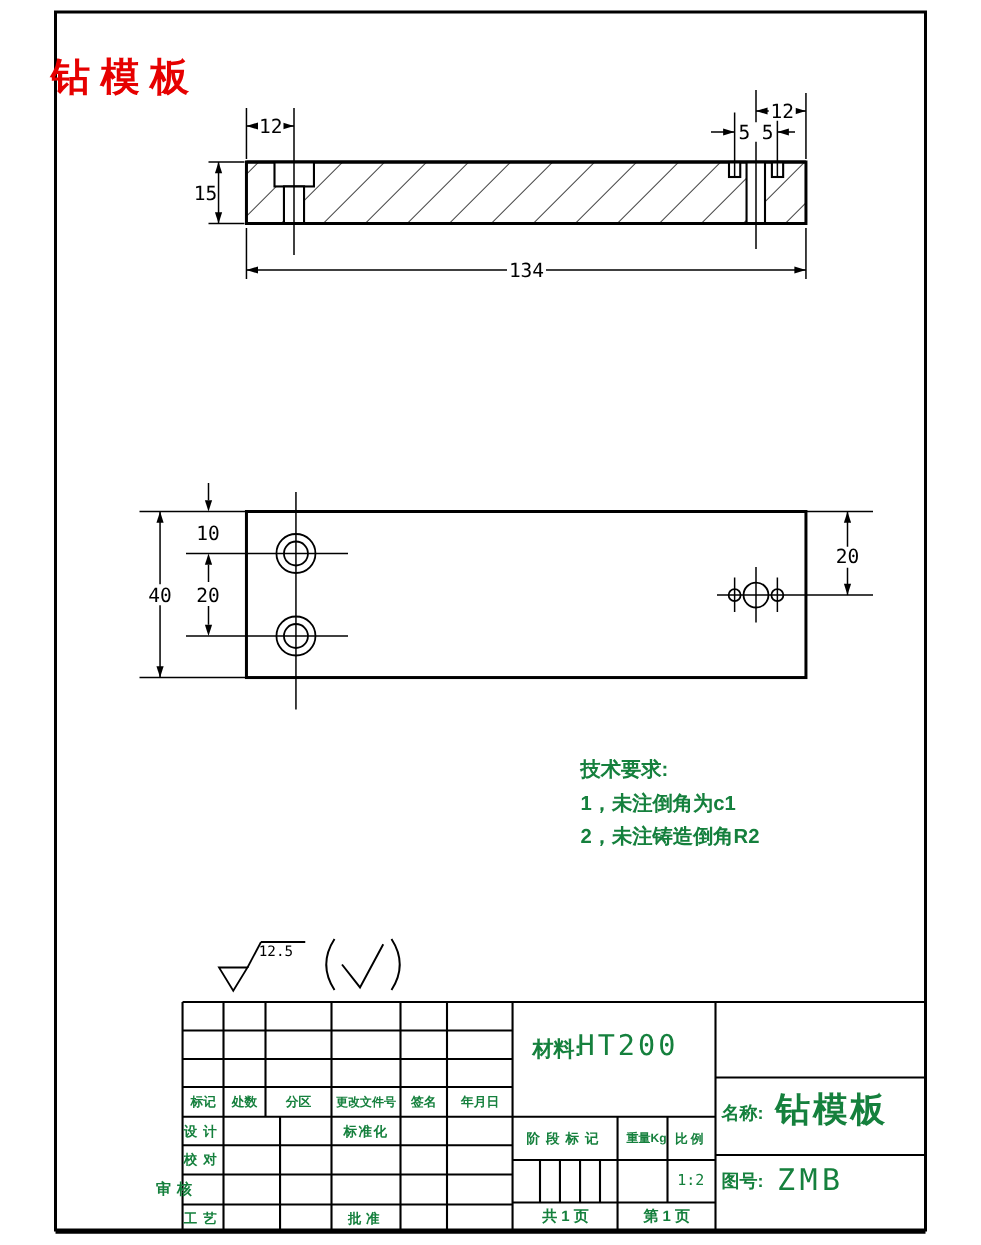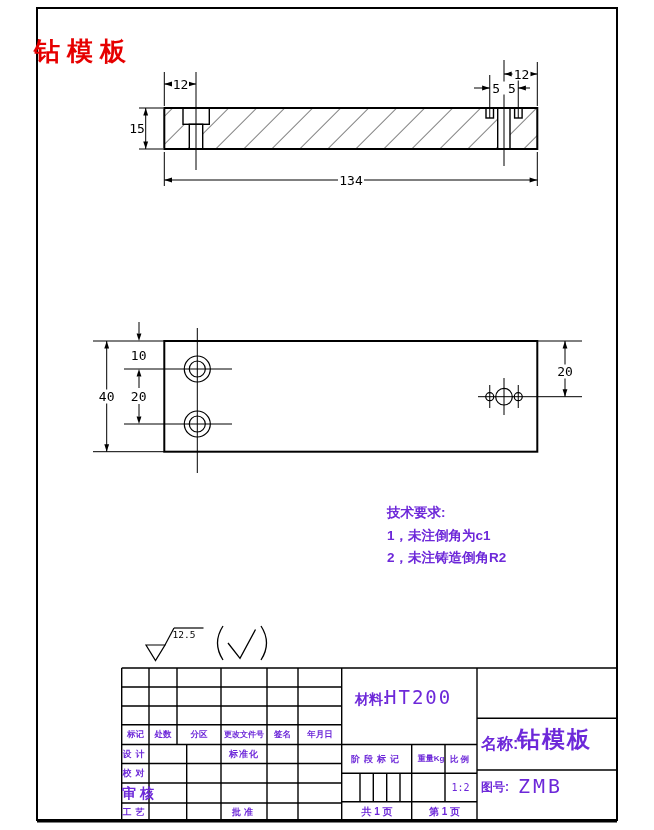--- a/index.html
+++ b/index.html
@@ -1,19 +1,19 @@
 <!DOCTYPE html>
 <html><head>
 <meta charset="utf-8">
 <style>
   html,body{margin:0;padding:0;background:#fff;}
   #page{position:relative;width:654px;height:830px;background:#fff;overflow:hidden;
         font-family:"Liberation Sans",sans-serif;}
   svg{position:absolute;left:0;top:0;}
-  .t{position:absolute;white-space:nowrap;color:#6d28d9;}
+  .t{position:absolute;white-space:nowrap;color:#15803d;}
   .red-title{font-size:26px;font-weight:bold;letter-spacing:7px;color:#e60000;}
   .techreq{font-size:13.5px;font-weight:bold;line-height:22.6px;}
   .cad{font-family:"DejaVu Sans Mono",monospace;font-weight:normal;}
   .b{font-weight:bold;}
   .cell{text-align:center;}
   .dim{font-family:"DejaVu Sans Mono",monospace;font-size:13px;fill:#000;}
   .dimsm{font-family:"DejaVu Sans Mono",monospace;font-size:9.5px;fill:#000;}
   line,polyline,path{stroke:#000;fill:none;}
   .w2{stroke-width:2;}
   .w1{stroke-width:1.2;}
@@ -203,31 +203,31 @@
 
 <div class="t b cell" style="left:122px;top:725px;width:27px;line-height:19px;font-size:8.5px;">标记</div>
 <div class="t b cell" style="left:149px;top:725px;width:28px;line-height:19px;font-size:8.5px;">处数</div>
 <div class="t b cell" style="left:177px;top:725px;width:44px;line-height:19px;font-size:8.5px;">分区</div>
 <div class="t b cell" style="left:221px;top:725px;width:46px;line-height:19px;font-size:8px;">更改文件号</div>
 <div class="t b cell" style="left:267px;top:725px;width:31px;line-height:19px;font-size:8.5px;">签名</div>
 <div class="t b cell" style="left:298px;top:725px;width:44px;line-height:19px;font-size:8.5px;">年月日</div>
 
 <div class="t b cell" style="left:122px;top:745px;width:27px;line-height:19px;font-size:9px;letter-spacing:4px;">设计</div>
 <div class="t b cell" style="left:122px;top:764px;width:27px;line-height:19px;font-size:9px;letter-spacing:4px;">校对</div>
-<div class="t b cell" style="left:122px;top:784px;width:27px;line-height:19px;font-size:14px;letter-spacing:4px;">审核</div>
+<div class="t b cell" style="left:104px;top:784px;width:27px;line-height:19px;font-size:10px;letter-spacing:4px;">审核</div>
 <div class="t b cell" style="left:122px;top:803px;width:27px;line-height:19px;font-size:9px;letter-spacing:4px;">工艺</div>
 
 <div class="t b cell" style="left:221px;top:745px;width:46px;line-height:19px;font-size:9px;letter-spacing:1px;">标准化</div>
 <div class="t b cell" style="left:221px;top:803px;width:46px;line-height:19px;font-size:9px;letter-spacing:3px;">批准</div>
 
 <div class="t b cell" style="left:342px;top:745px;width:70px;line-height:28px;font-size:9px;letter-spacing:4px;">阶段标记</div>
 <div class="t b cell" style="left:412px;top:745px;width:38px;line-height:28px;font-size:8px;">重量Kg</div>
 <div class="t b cell" style="left:445px;top:745px;width:31px;line-height:28px;font-size:8.5px;letter-spacing:2px;">比例</div>
 <div class="t cad cell" style="left:445px;top:774px;width:31px;line-height:27px;font-size:10px;">1:2</div>
 <div class="t b cell" style="left:342px;top:802px;width:70px;line-height:19px;font-size:10px;">共 1 页</div>
 <div class="t b cell" style="left:412px;top:802px;width:65px;line-height:19px;font-size:10px;">第 1 页</div>
 
-<div class="t b" style="left:481px;top:734px;font-size:16px;text-align:right;">名称:</div>
+<div class="t b" style="left:481px;top:734px;font-size:12px;text-align:right;">名称:</div>
 <div class="t b" style="left:517px;top:724px;font-size:23px;letter-spacing:2px;">钻模板</div>
 <div class="t b" style="left:481px;top:779px;font-size:12px;">图号:</div>
 <div class="t cad" style="left:518px;top:774px;font-size:20px;letter-spacing:3px;">ZMB</div>
 
 </div>
 
 </body></html>

